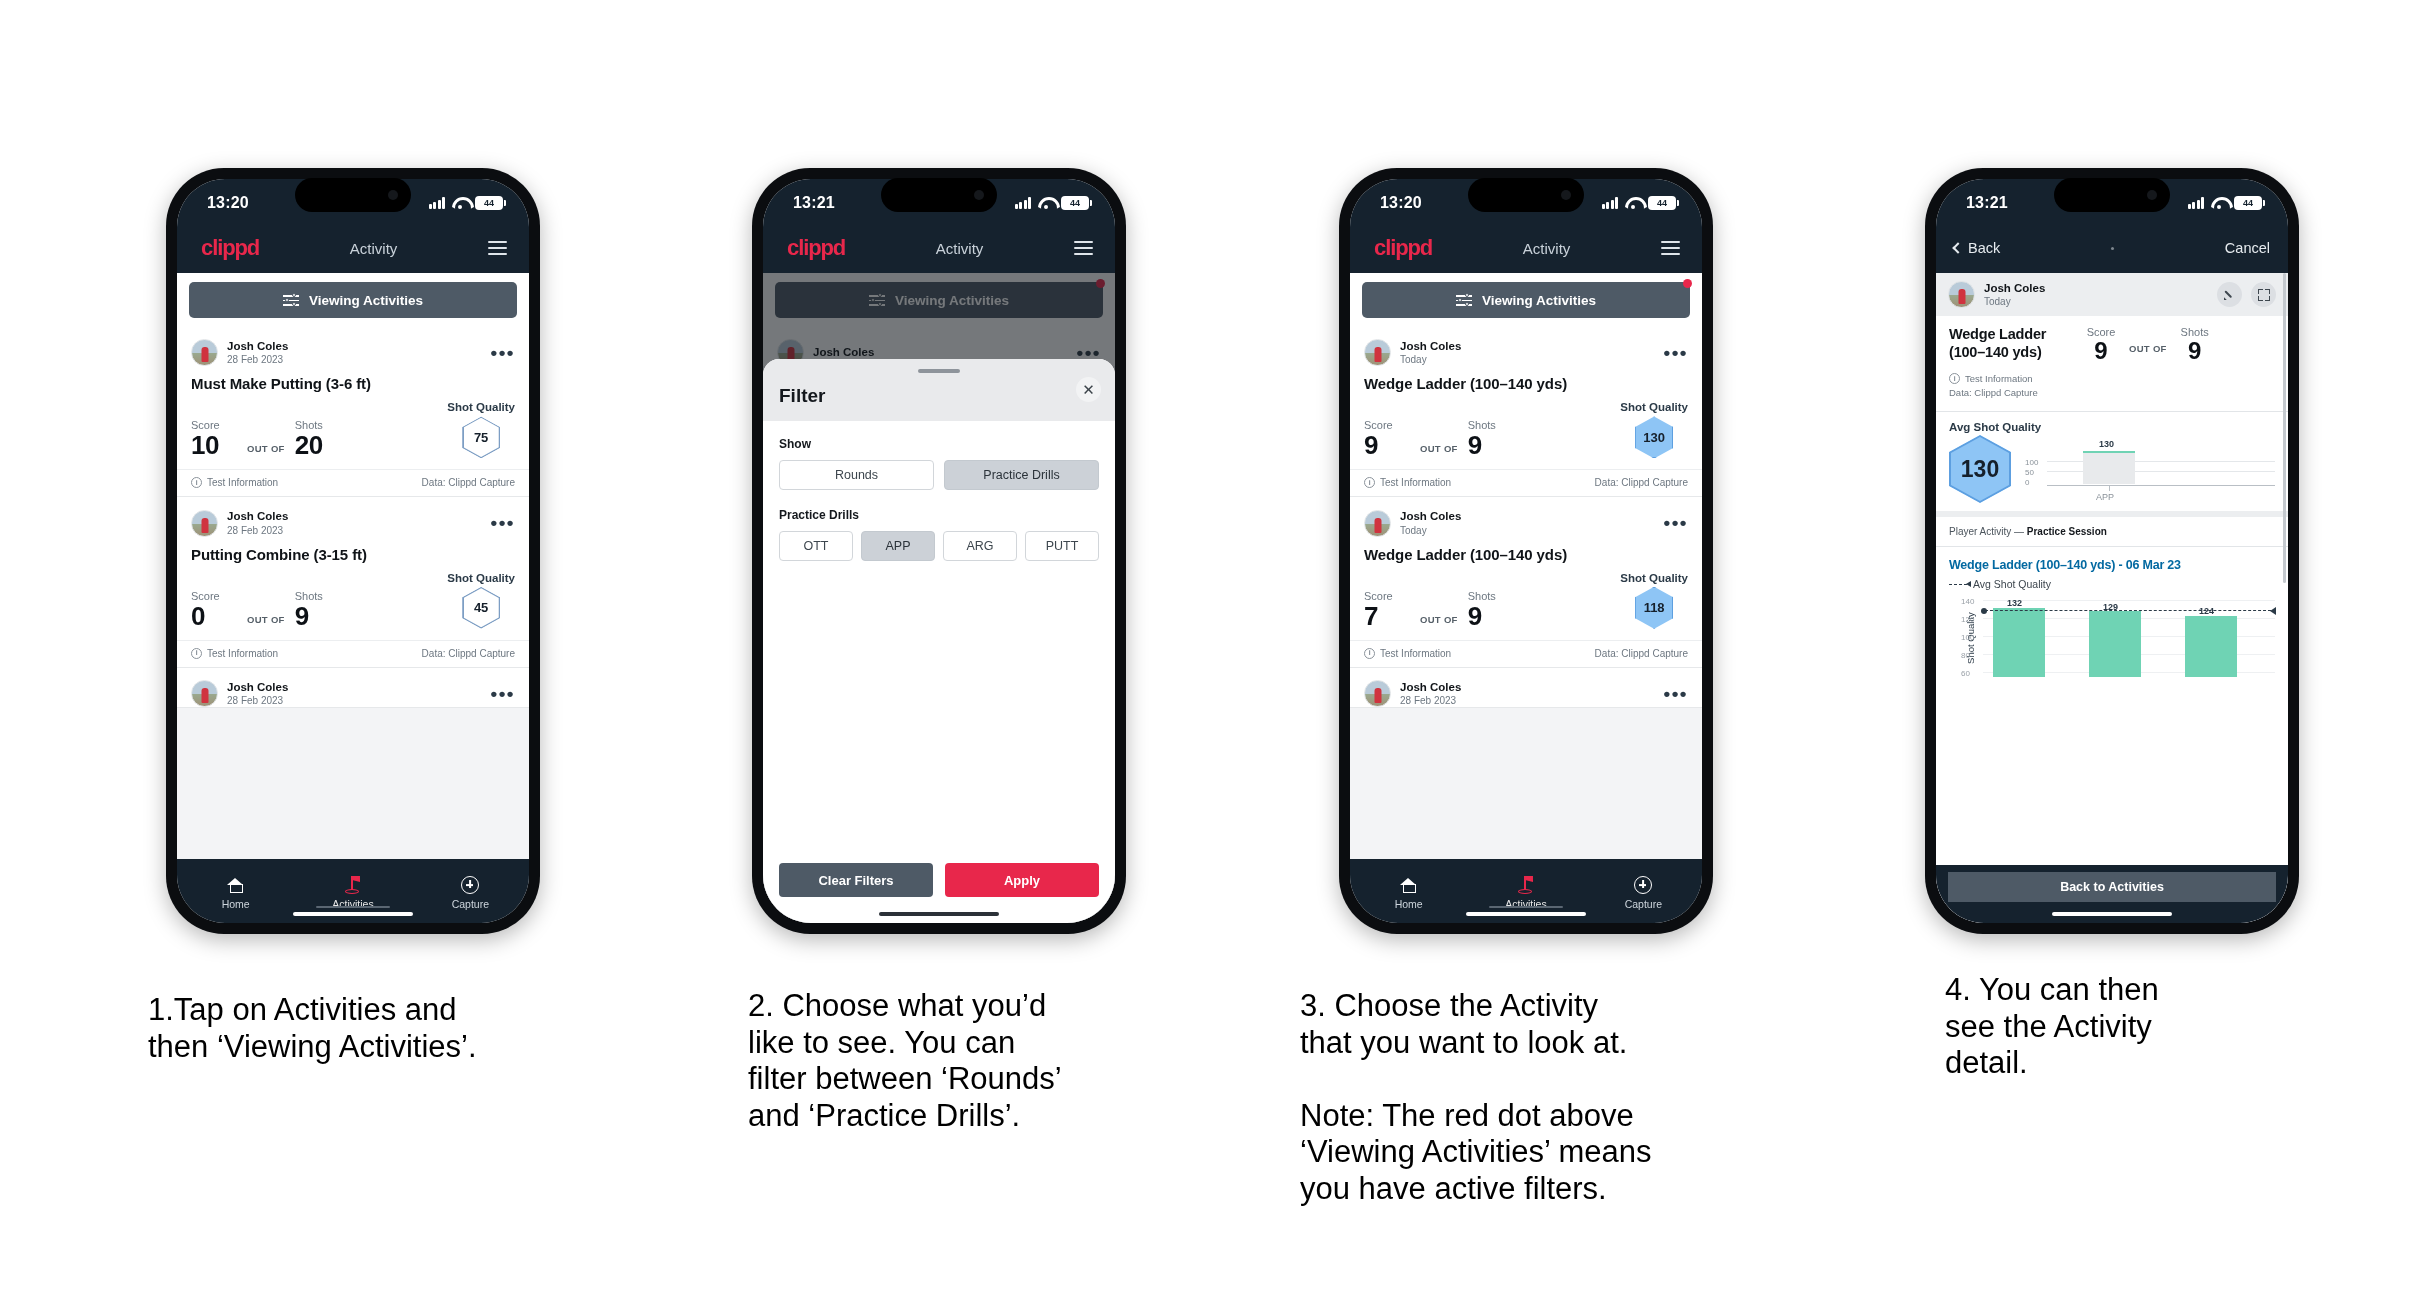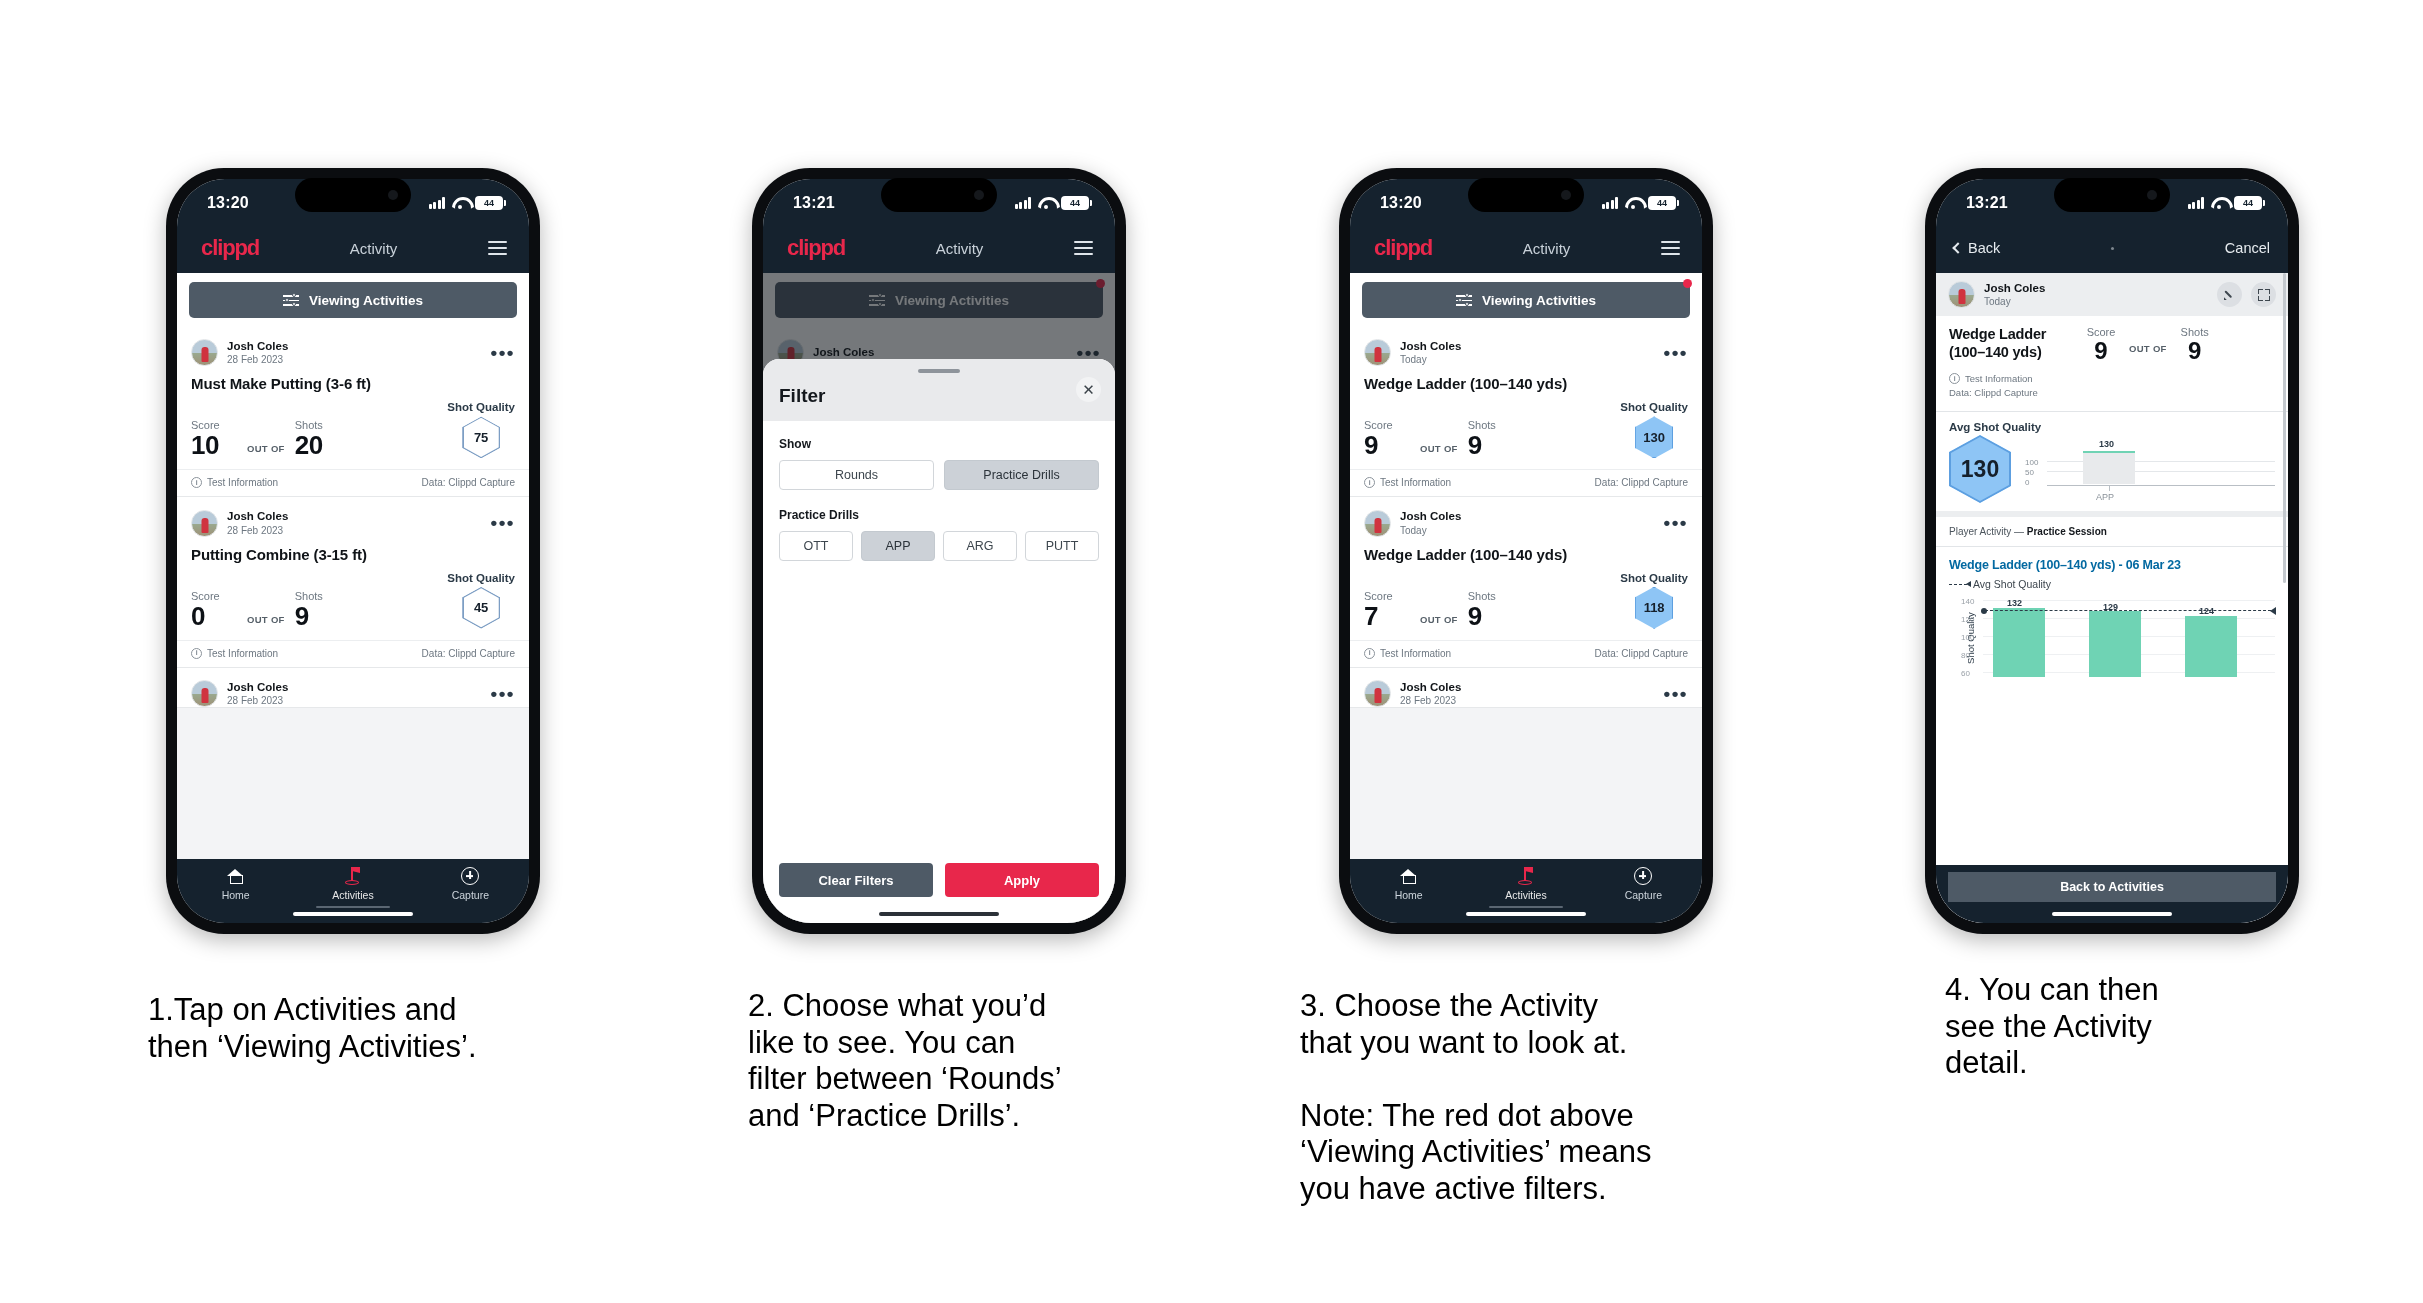--- a/index.html
+++ b/index.html
@@ -161,21 +161,21 @@
     width:11px;height:11px;border:1.1px solid #8b939b;border-radius:50%;
     display:inline-flex;align-items:center;justify-content:center;
     font-size:8px;font-weight:bold;color:#8b939b;font-style:normal;line-height:1;
   }
   .dc{font-size:10px;color:#6d7781;}
 
   
   .botnav{
     flex:0 0 64px;height:64px;background:#15222e;
     display:flex;align-items:flex-start;justify-content:space-around;
-    padding-top:7px; position:relative;
+    padding-top:16px; position:relative;
   }
   .nav-item{display:flex;flex-direction:column;align-items:center;gap:3px;width:74px;}
   .nav-item .lab{font-size:10.5px;color:#cdd5dc;}
   .nav-item.active .lab{color:#e8e8e8;}
   .nav-ico{height:20px;display:flex;align-items:center;justify-content:center;}
   .home-ico{
     width:17px;height:15px;position:relative;
   }
   .home-ico:before{
     content:"";position:absolute;left:0;top:0;width:0;height:0;

